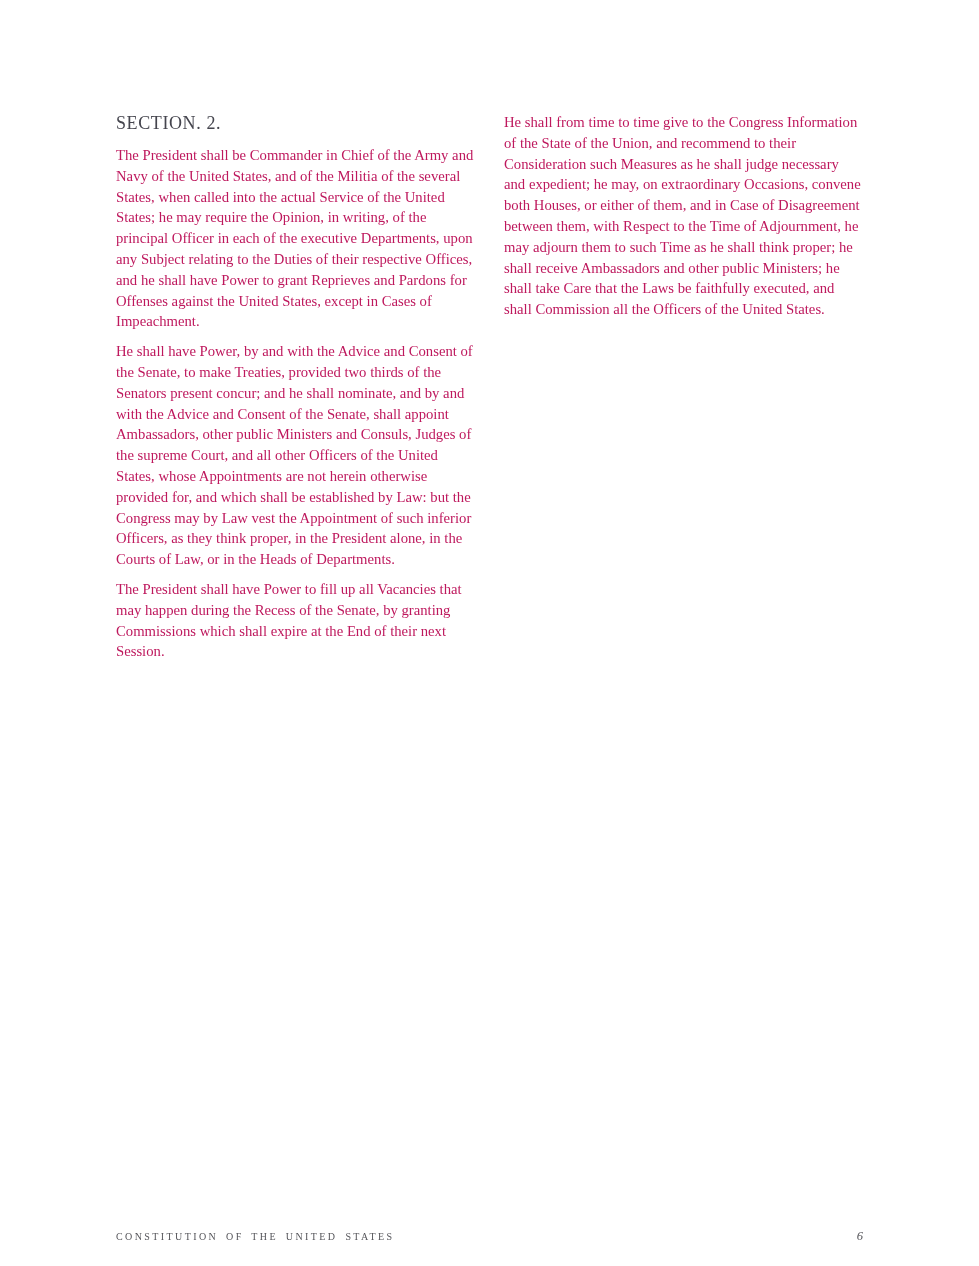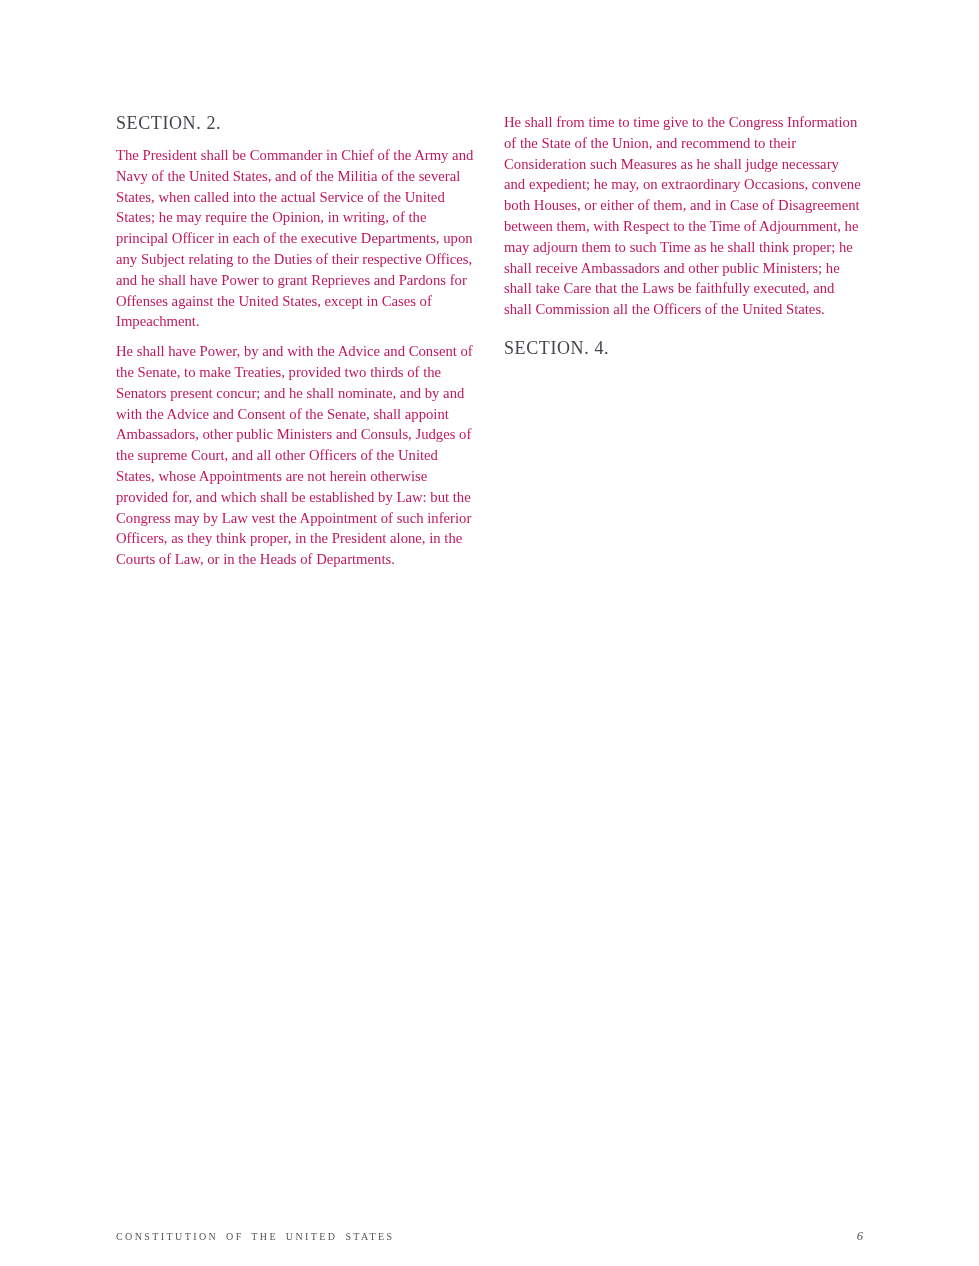--- a/index.html
+++ b/index.html
@@ -72,25 +72,25 @@
 </style>
 </head>
 <body>
 
 <div class="page">
 
   <section class="col col-left">
     <h2 class="section-heading">SECTION. 2.</h2>
     <p class="body-text">The President shall be Commander in Chief of the Army and Navy of the United States, and of the Militia of the several States, when called into the actual Service of the United States; he may require the Opinion, in writing, of the principal Officer in each of the executive Departments, upon any Subject relating to the Duties of their respective Offices, and he shall have Power to grant Reprieves and Pardons for Offenses against the United States, except in Cases of Impeachment.</p>
     <p class="body-text">He shall have Power, by and with the Advice and Consent of the Senate, to make Treaties, provided two thirds of the Senators present concur; and he shall nominate, and by and with the Advice and Consent of the Senate, shall appoint Ambassadors, other public Ministers and Consuls, Judges of the supreme Court, and all other Officers of the United States, whose Appointments are not herein otherwise provided for, and which shall be established by Law: but the Congress may by Law vest the Appointment of such inferior Officers, as they think proper, in the President alone, in the Courts of Law, or in the Heads of Departments.</p>
+    <p class="body-text">The President shall have Power to fill up all Vacancies that may happen during the Recess of the Senate, by granting Commissions which shall expire at the End of their next Session.</p>
   </section>
 
   <section class="col col-right">
     <p class="body-text">He shall from time to time give to the Congress Information of the State of the Union, and recommend to their Consideration such Measures as he shall judge necessary and expedient; he may, on extraordinary Occasions, convene both Houses, or either of them, and in Case of Disagreement between them, with Respect to the Time of Adjournment, he may adjourn them to such Time as he shall think proper; he shall receive Ambassadors and other public Ministers; he shall take Care that the Laws be faithfully executed, and shall Commission all the Officers of the United States.</p>
-    <h2 class="section-heading subsequent">SECTION. 4.</h2>
   </section>
 
   <footer class="footer">
     <span class="footer-title">CONSTITUTION OF THE UNITED STATES</span>
     <span class="footer-page">6</span>
   </footer>
 
 </div>
 
 </body></html>

